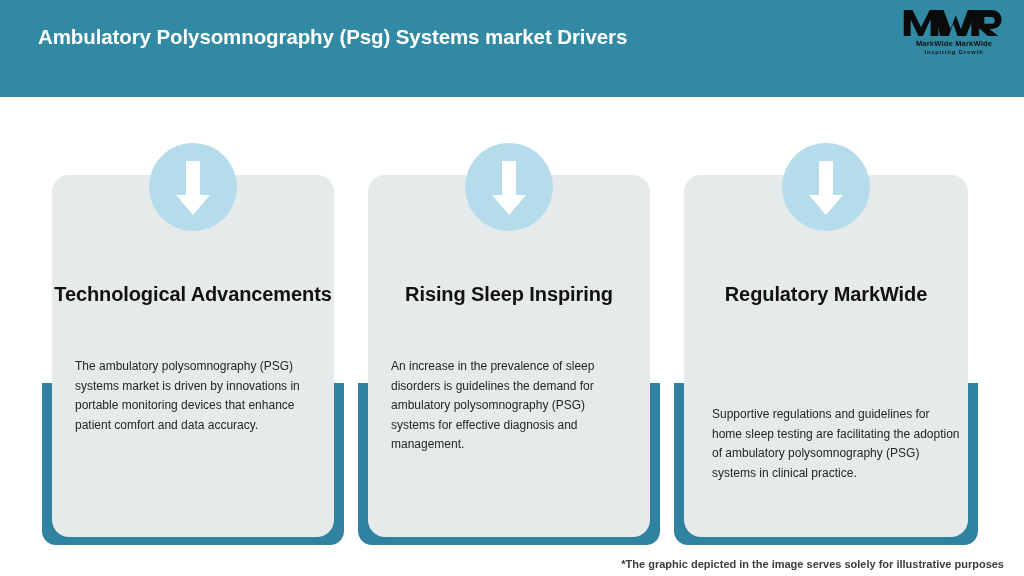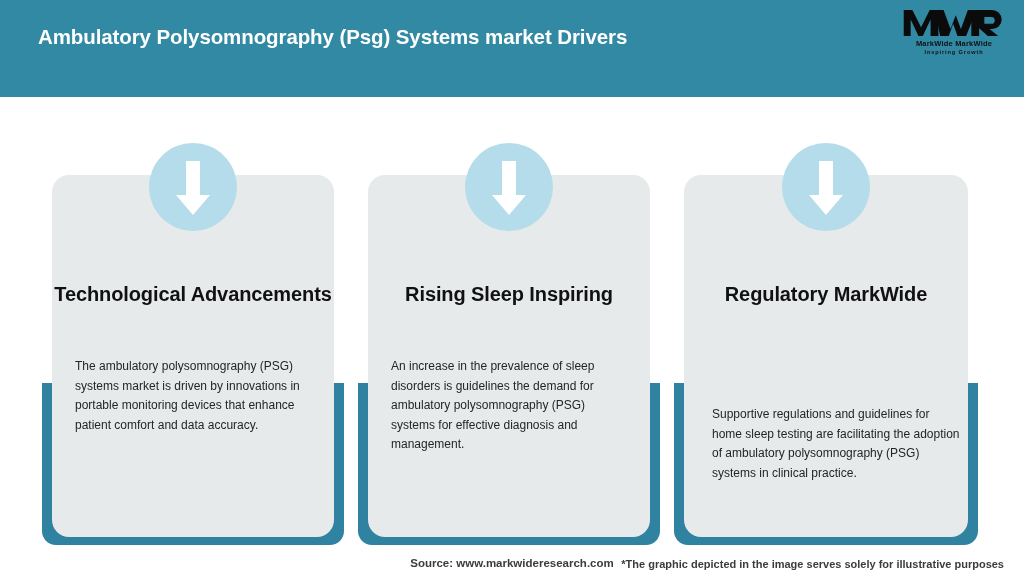--- a/index.html
+++ b/index.html
@@ -237,16 +237,15 @@
       </div>
       <div class="icon-circle">
         <svg viewBox="0 0 40 58">
           <polygon points="13,2 27,2 27,36 37,36 20,56 3,36 13,36" fill="#FFFFFF"></polygon>
         </svg>
       </div>
     </div>
 
   </div>
 
-  <div class="source-text">Source: www.markwideresearch.com</div>
   <div class="disclaimer-text">*The graphic depicted in the image serves solely for illustrative purposes</div>
 
 </div>
 
 </body></html>

